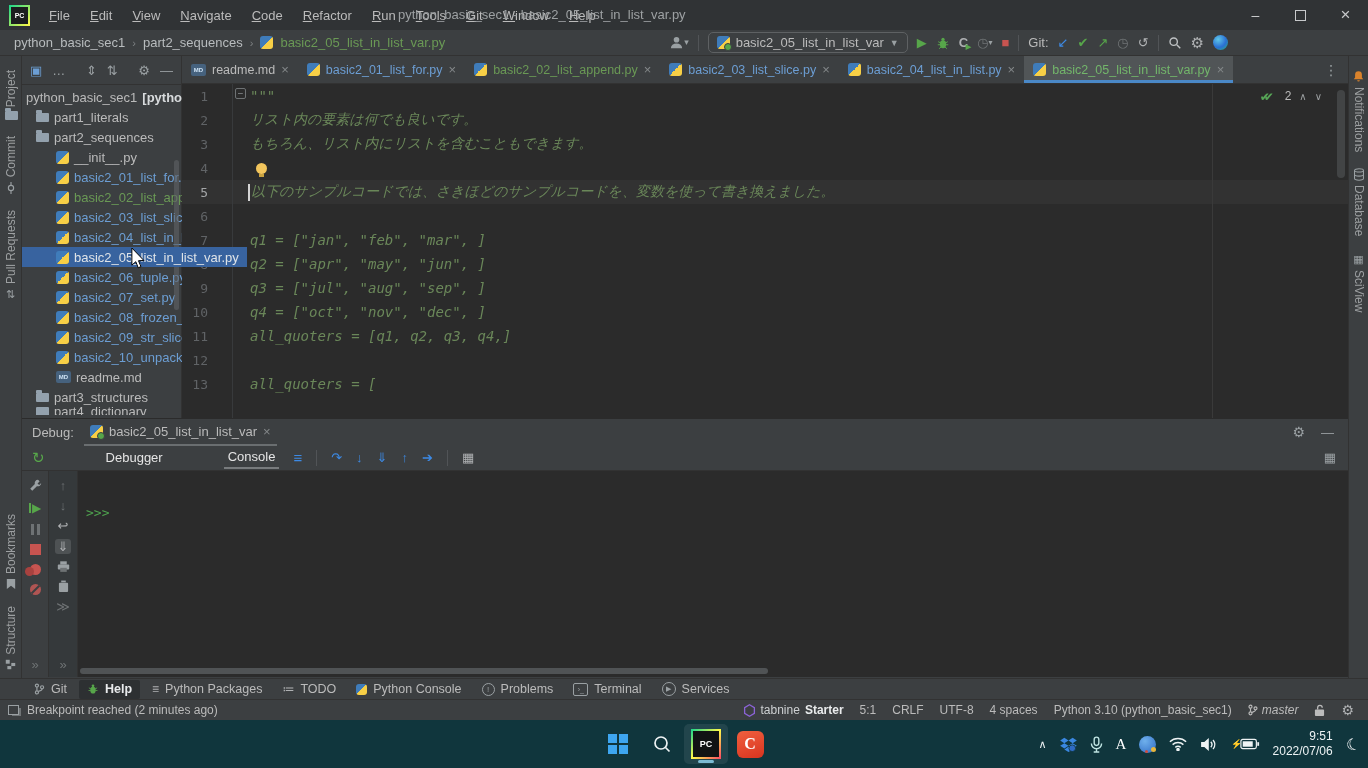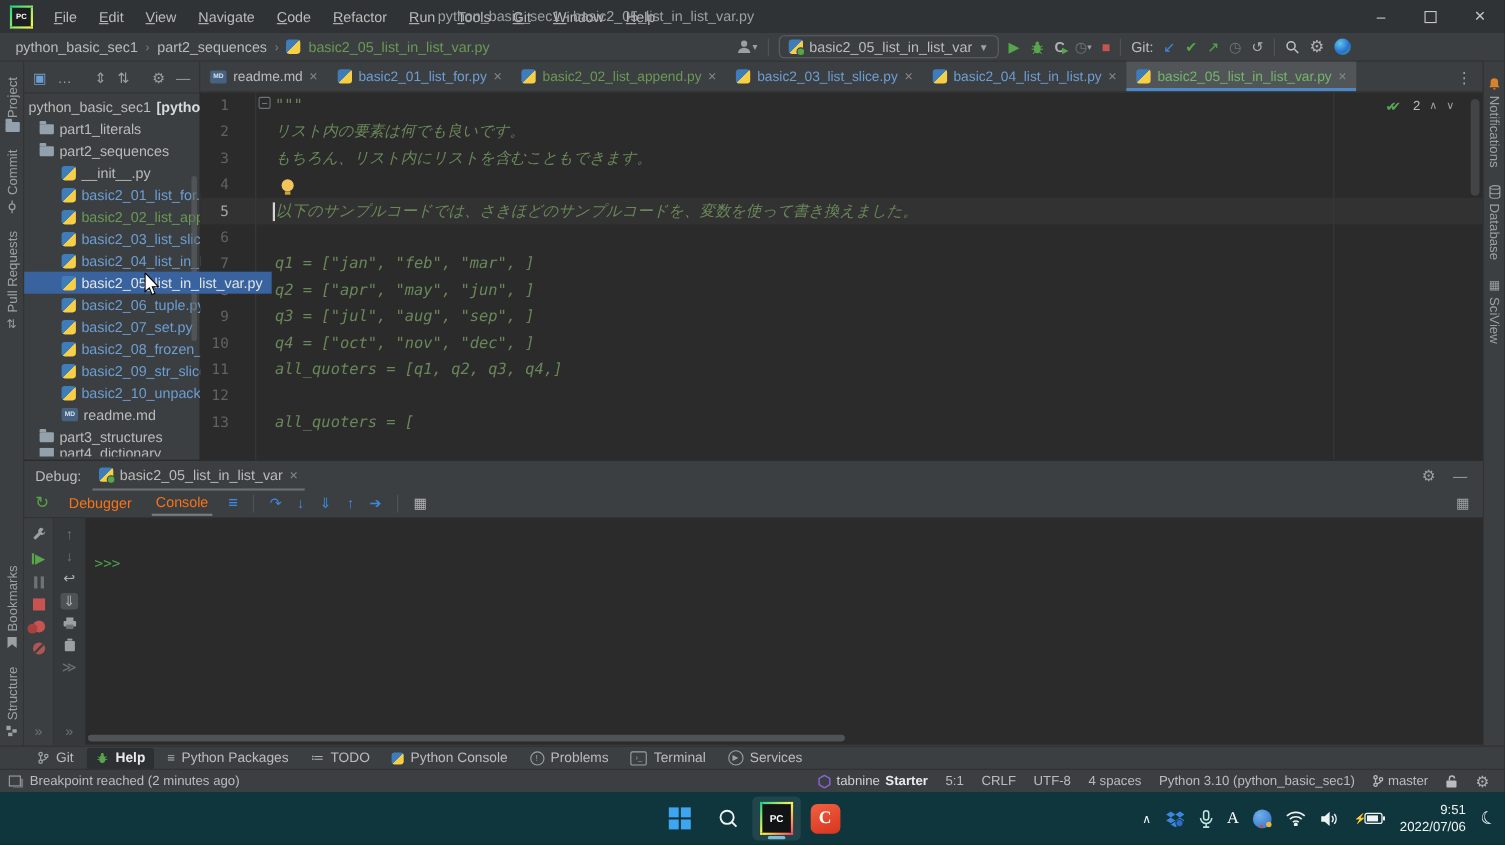--- a/index.html
+++ b/index.html
@@ -90,21 +90,21 @@
   .dblcheck::after{content:"✔";position:absolute;left:4px;top:0;}
   .chev{color:#9da0a2;font-size:10px;}
   .ed-scroll{position:absolute;right:3px;top:6px;width:8px;height:88px;background:#5a5e60;opacity:.5;border-radius:4px;}
 
   
   .debugpanel{left:22px;top:418px;width:1326px;height:260px;background:#3c3f41;border-top:1px solid #2b2b2b;box-sizing:border-box;}
   .dbghead{height:26px;display:flex;align-items:center;padding-left:10px;gap:10px;}
   .dbgtab{display:flex;align-items:center;gap:6px;height:26px;padding:0 6px;border-bottom:2px solid #6a6e70;color:#bbbbbb;}
   .dbghead .rgt{margin-left:auto;display:flex;gap:16px;padding-right:14px;color:#9aa0a3;}
   .dbgtools{height:26px;display:flex;align-items:center;gap:14px;padding-left:10px;border-bottom:1px solid #323232;box-sizing:border-box;}
-  .vtab{padding:3px 4px;color:#f97316;}
+  .vtab{padding:3px 4px;color:#e5e5e5;margin-left:43px;}
   .vtab.active{border-bottom:2px solid #787b7d;}
   .dbgtools .rgt{margin-left:auto;padding-right:12px;color:#9aa0a3;}
   .dbgbody{display:flex;height:206px;}
   .dcol1{width:27px;background:#3c3f41;border-right:1px solid #323232;display:flex;flex-direction:column;align-items:center;gap:9px;padding-top:8px;box-sizing:border-box;}
   .dcol2{width:29px;background:#35393b;border-right:1px solid #323232;display:flex;flex-direction:column;align-items:center;gap:7px;padding-top:8px;box-sizing:border-box;}
   .console{flex:1;background:#2b2b2b;position:relative;font-family:"DejaVu Sans Mono","Liberation Mono",monospace;font-size:13px;color:#bcbec0;padding:6px 0 0 8px;overflow:hidden;}
   .console .cl{height:24px;line-height:24px;white-space:pre;}
   .prompt{color:#4ea24e;}
   .hscroll{position:absolute;left:2px;bottom:3px;width:688px;height:6px;background:#5a5e60;border-radius:3px;opacity:.8;}
   .selbox{background:#4e5254;border-radius:3px;padding:1px 3px;}
@@ -609,21 +609,21 @@
             <path d="M8 1l6 3.5v7L8 15l-6-3.5v-7z"></path>
           </svg>
         <span>tabnine</span>
         <b>Starter</b>
       </span>
       <span>5:1</span>
       <span>CRLF</span>
       <span>UTF-8</span>
       <span>4 spaces</span>
       <span>Python 3.10 (python_basic_sec1)</span>
-      <span class="row" style="gap:4px;">
+      <span class="row" style="gap:4px;font-style:italic;">
         <svg width="10" height="12" viewBox="0 0 12 14" fill="none" stroke="#bbbbbb" stroke-width="1.4">
             <circle cx="3" cy="3" r="1.8"></circle>
             <circle cx="3" cy="11" r="1.8"></circle>
             <circle cx="9" cy="5" r="1.8"></circle>
             <path d="M3 5v4M9 7c0 2-3 2-4.5 3"></path>
           </svg>
         <span>master</span>
       </span>
       <svg width="11" height="13" viewBox="0 0 12 14">
           <rect x="1" y="6" width="10" height="7" rx="1" fill="#bbbbbb"></rect>

